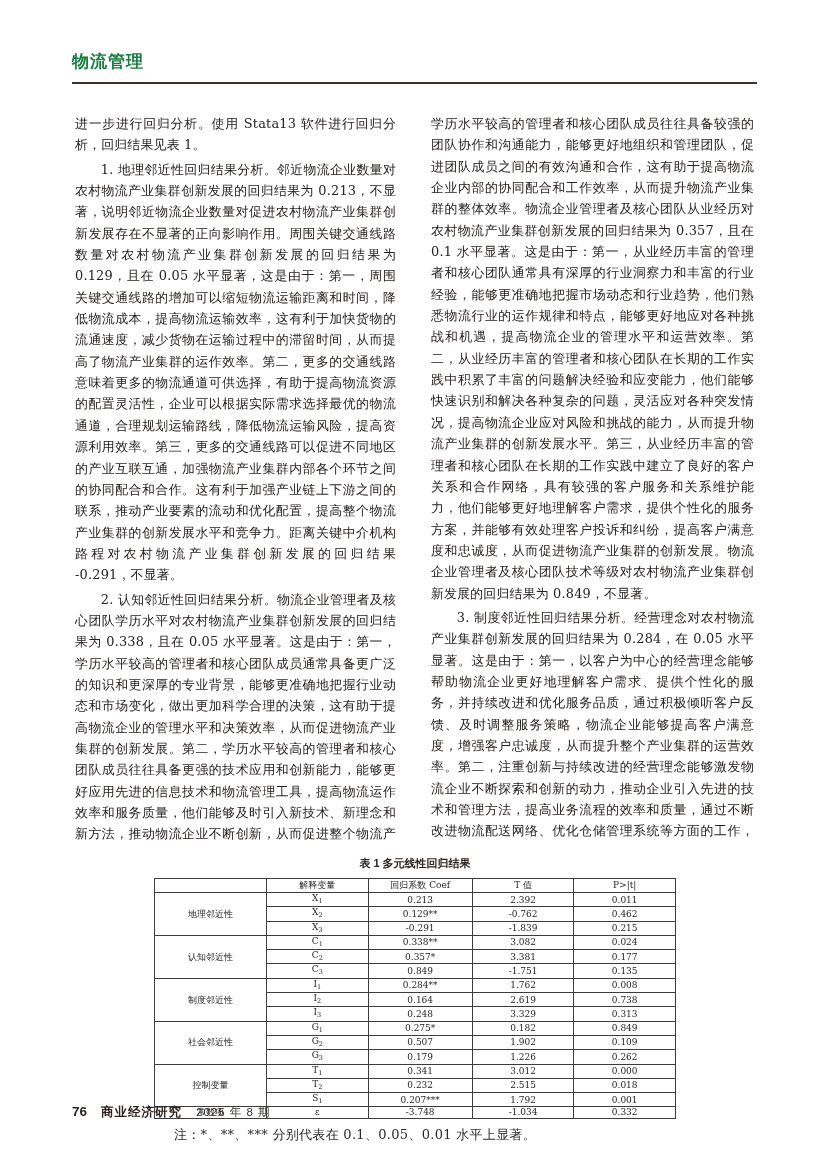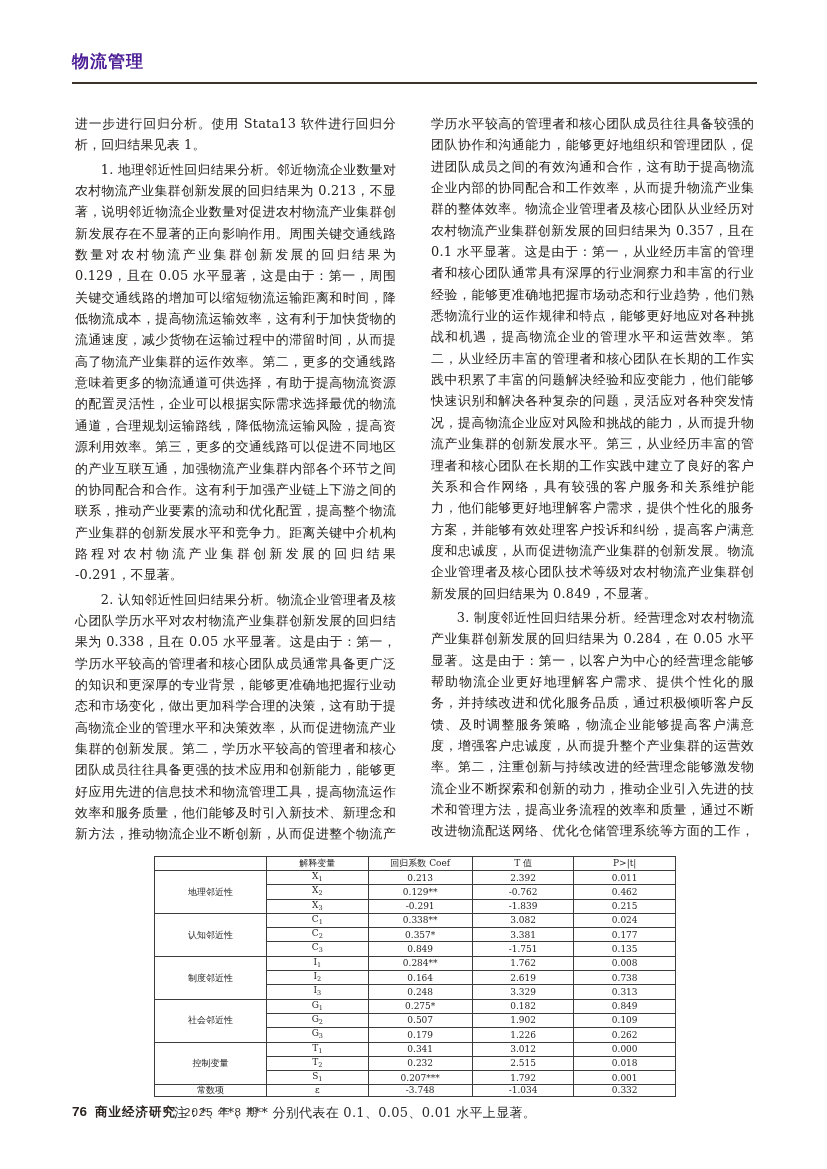--- a/index.html
+++ b/index.html
@@ -8,21 +8,21 @@
     background:#ffffff; overflow:hidden;
     font-family:"DejaVu Serif", serif; color:#262220;
   }
   
   .section-header {
     position:absolute; left:72px; top:50px; width:685px;
     border-bottom:2px solid #3b332d; padding-bottom:9px;
   }
   .section-header h1 {
     margin:0; font-family:"Liberation Sans", sans-serif;
-    font-size:17px; font-weight:bold; color:#4c1d95; letter-spacing:1px;
+    font-size:17px; font-weight:bold; color:#15803d; letter-spacing:1px;
   }
   
   .col { position:absolute; top:110px; height:732px; overflow:hidden; }
   .col-left  { left:72px;  width:327px; }
   .col-right { left:428px; width:329px; }
   .col p {
     margin:3px; text-align:justify;
     font-size:12.9px; line-height:21.35px; letter-spacing:0.2px;
   }
   .col p.indent { text-indent:2em; }
@@ -45,21 +45,21 @@
   table.reg tr.group-start td { border-top:1.6px solid #222; }
   table.reg sub { font-size:6.5px; vertical-align:-2px; }
   .table-note {
     margin-top:7px; padding-left:20px;
     font-size:13px; color:#2a2a2a; letter-spacing:0.3px;
   }
   
   .footer {
     position:absolute; left:72px; top:1104px; width:500px;
     font-family:"Liberation Sans", sans-serif; font-size:12.5px; color:#2b2420;
-    display:flex; align-items:baseline; gap:8px;
+    display:flex; align-items:baseline; gap:14px;
   }
   .footer .pageno { font-weight:bold; font-size:13.5px; }
   .footer .journal { font-weight:bold; letter-spacing:1px; }
   .footer .issue { font-size:11.5px; color:#3a3530; letter-spacing:1px; }
 </style>
 </head>
 <body>
 
 <div id="page">
 
@@ -72,20 +72,21 @@
     <p class="indent">1. 地理邻近性回归结果分析。邻近物流企业数量对农村物流产业集群创新发展的回归结果为 0.213，不显著，说明邻近物流企业数量对促进农村物流产业集群创新发展存在不显著的正向影响作用。周围关键交通线路数量对农村物流产业集群创新发展的回归结果为 0.129，且在 0.05 水平显著，这是由于：第一，周围关键交通线路的增加可以缩短物流运输距离和时间，降低物流成本，提高物流运输效率，这有利于加快货物的流通速度，减少货物在运输过程中的滞留时间，从而提高了物流产业集群的运作效率。第二，更多的交通线路意味着更多的物流通道可供选择，有助于提高物流资源的配置灵活性，企业可以根据实际需求选择最优的物流通道，合理规划运输路线，降低物流运输风险，提高资源利用效率。第三，更多的交通线路可以促进不同地区的产业互联互通，加强物流产业集群内部各个环节之间的协同配合和合作。这有利于加强产业链上下游之间的联系，推动产业要素的流动和优化配置，提高整个物流产业集群的创新发展水平和竞争力。距离关键中介机构路程对农村物流产业集群创新发展的回归结果 -0.291，不显著。</p>
     <p class="indent">2. 认知邻近性回归结果分析。物流企业管理者及核心团队学历水平对农村物流产业集群创新发展的回归结果为 0.338，且在 0.05 水平显著。这是由于：第一，学历水平较高的管理者和核心团队成员通常具备更广泛的知识和更深厚的专业背景，能够更准确地把握行业动态和市场变化，做出更加科学合理的决策，这有助于提高物流企业的管理水平和决策效率，从而促进物流产业集群的创新发展。第二，学历水平较高的管理者和核心团队成员往往具备更强的技术应用和创新能力，能够更好应用先进的信息技术和物流管理工具，提高物流运作效率和服务质量，他们能够及时引入新技术、新理念和新方法，推动物流企业不断创新，从而促进整个物流产业集群的创新发展水平。第三，</p>
   </div>
 
   <div class="col col-right">
     <p>学历水平较高的管理者和核心团队成员往往具备较强的团队协作和沟通能力，能够更好地组织和管理团队，促进团队成员之间的有效沟通和合作，这有助于提高物流企业内部的协同配合和工作效率，从而提升物流产业集群的整体效率。物流企业管理者及核心团队从业经历对农村物流产业集群创新发展的回归结果为 0.357，且在 0.1 水平显著。这是由于：第一，从业经历丰富的管理者和核心团队通常具有深厚的行业洞察力和丰富的行业经验，能够更准确地把握市场动态和行业趋势，他们熟悉物流行业的运作规律和特点，能够更好地应对各种挑战和机遇，提高物流企业的管理水平和运营效率。第二，从业经历丰富的管理者和核心团队在长期的工作实践中积累了丰富的问题解决经验和应变能力，他们能够快速识别和解决各种复杂的问题，灵活应对各种突发情况，提高物流企业应对风险和挑战的能力，从而提升物流产业集群的创新发展水平。第三，从业经历丰富的管理者和核心团队在长期的工作实践中建立了良好的客户关系和合作网络，具有较强的客户服务和关系维护能力，他们能够更好地理解客户需求，提供个性化的服务方案，并能够有效处理客户投诉和纠纷，提高客户满意度和忠诚度，从而促进物流产业集群的创新发展。物流企业管理者及核心团队技术等级对农村物流产业集群创新发展的回归结果为 0.849，不显著。</p>
     <p class="indent">3. 制度邻近性回归结果分析。经营理念对农村物流产业集群创新发展的回归结果为 0.284，在 0.05 水平显著。这是由于：第一，以客户为中心的经营理念能够帮助物流企业更好地理解客户需求、提供个性化的服务，并持续改进和优化服务品质，通过积极倾听客户反馈、及时调整服务策略，物流企业能够提高客户满意度，增强客户忠诚度，从而提升整个产业集群的运营效率。第二，注重创新与持续改进的经营理念能够激发物流企业不断探索和创新的动力，推动企业引入先进的技术和管理方法，提高业务流程的效率和质量，通过不断改进物流配送网络、优化仓储管理系统等方面的工作，物流企业能够降低成本，提高服务</p>
   </div>
 
   <div class="table-area">
+    <div class="table-title">表 1  多元线性回归结果</div>
     <table class="reg">
       <colgroup>
         <col style="width:21.5%">
           <col style="width:19.5%">
           <col style="width:20%">
           <col style="width:19.5%">
           <col style="width:19.5%">
       </colgroup>
       <thead>
         <tr>

